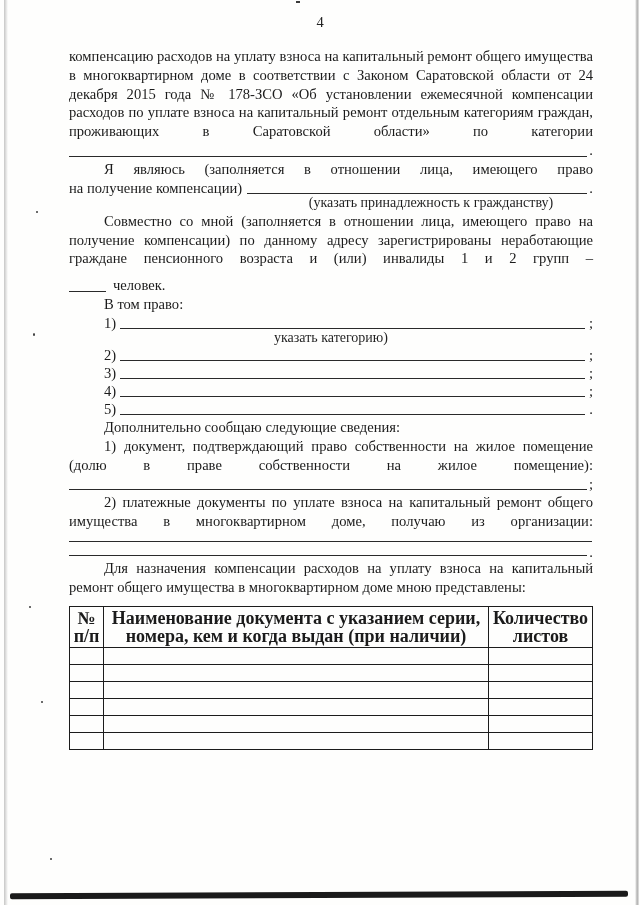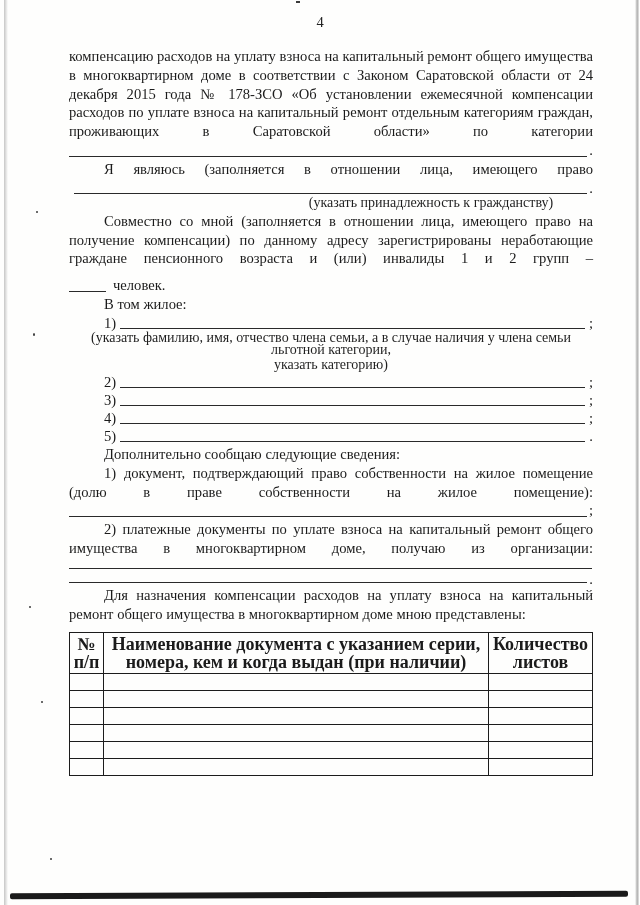--- a/index.html
+++ b/index.html
@@ -98,39 +98,39 @@
 
     <p class="justall">компенсацию расходов на уплату  взноса на капитальный ремонт общего имущества в многоквартирном доме в соответствии с Законом Саратовской области от 24 декабря 2015 года № 178-ЗСО «Об установлении ежемесячной компенсации расходов по уплате взноса на капитальный ремонт отдельным категориям граждан, проживающих в Саратовской области» по категории</p>
 
     <div class="fillrow">
       <span class="fill first"></span>
       <span class="punct">.</span>
     </div>
 
     <p class="justall ind">Я являюсь (заполняется в отношении лица, имеющего право</p>
     <div class="fillrow">
+      <span class="txt">на получение компенсации)</span>
       <span class="fill"></span>
       <span class="punct">.</span>
     </div>
     <div class="note noteR">(указать принадлежность к гражданству)</div>
 
     <p class="justall ind">Совместно со мной (заполняется в отношении лица, имеющего право на получение компенсации) по данному адресу зарегистрированы неработающие граждане пенсионного возраста и (или) инвалиды 1 и 2 групп –</p>
     <div class="fillrow">
       <span class="fill w37"></span>
       <span class="ml6">человек.</span>
     </div>
 
-    <p class="ind">В том жилое:</p>
+    <p class="ind">В том право:</p>
 
     <div class="fillrow itemrow">
       <span class="txt">1)</span>
       <span class="fill lead"></span>
       <span class="punct">;</span>
     </div>
-    <div class="note">(указать фамилию, имя, отчество члена семьи, а в случае наличия у члена семьи льготной категории,</div>
     <div class="note">указать категорию)</div>
 
     <div class="fillrow itemrow">
       <span class="txt">2)</span>
       <span class="fill lead"></span>
       <span class="punct">;</span>
     </div>
     <div class="fillrow itemrow">
       <span class="txt">3)</span>
       <span class="fill lead"></span>

